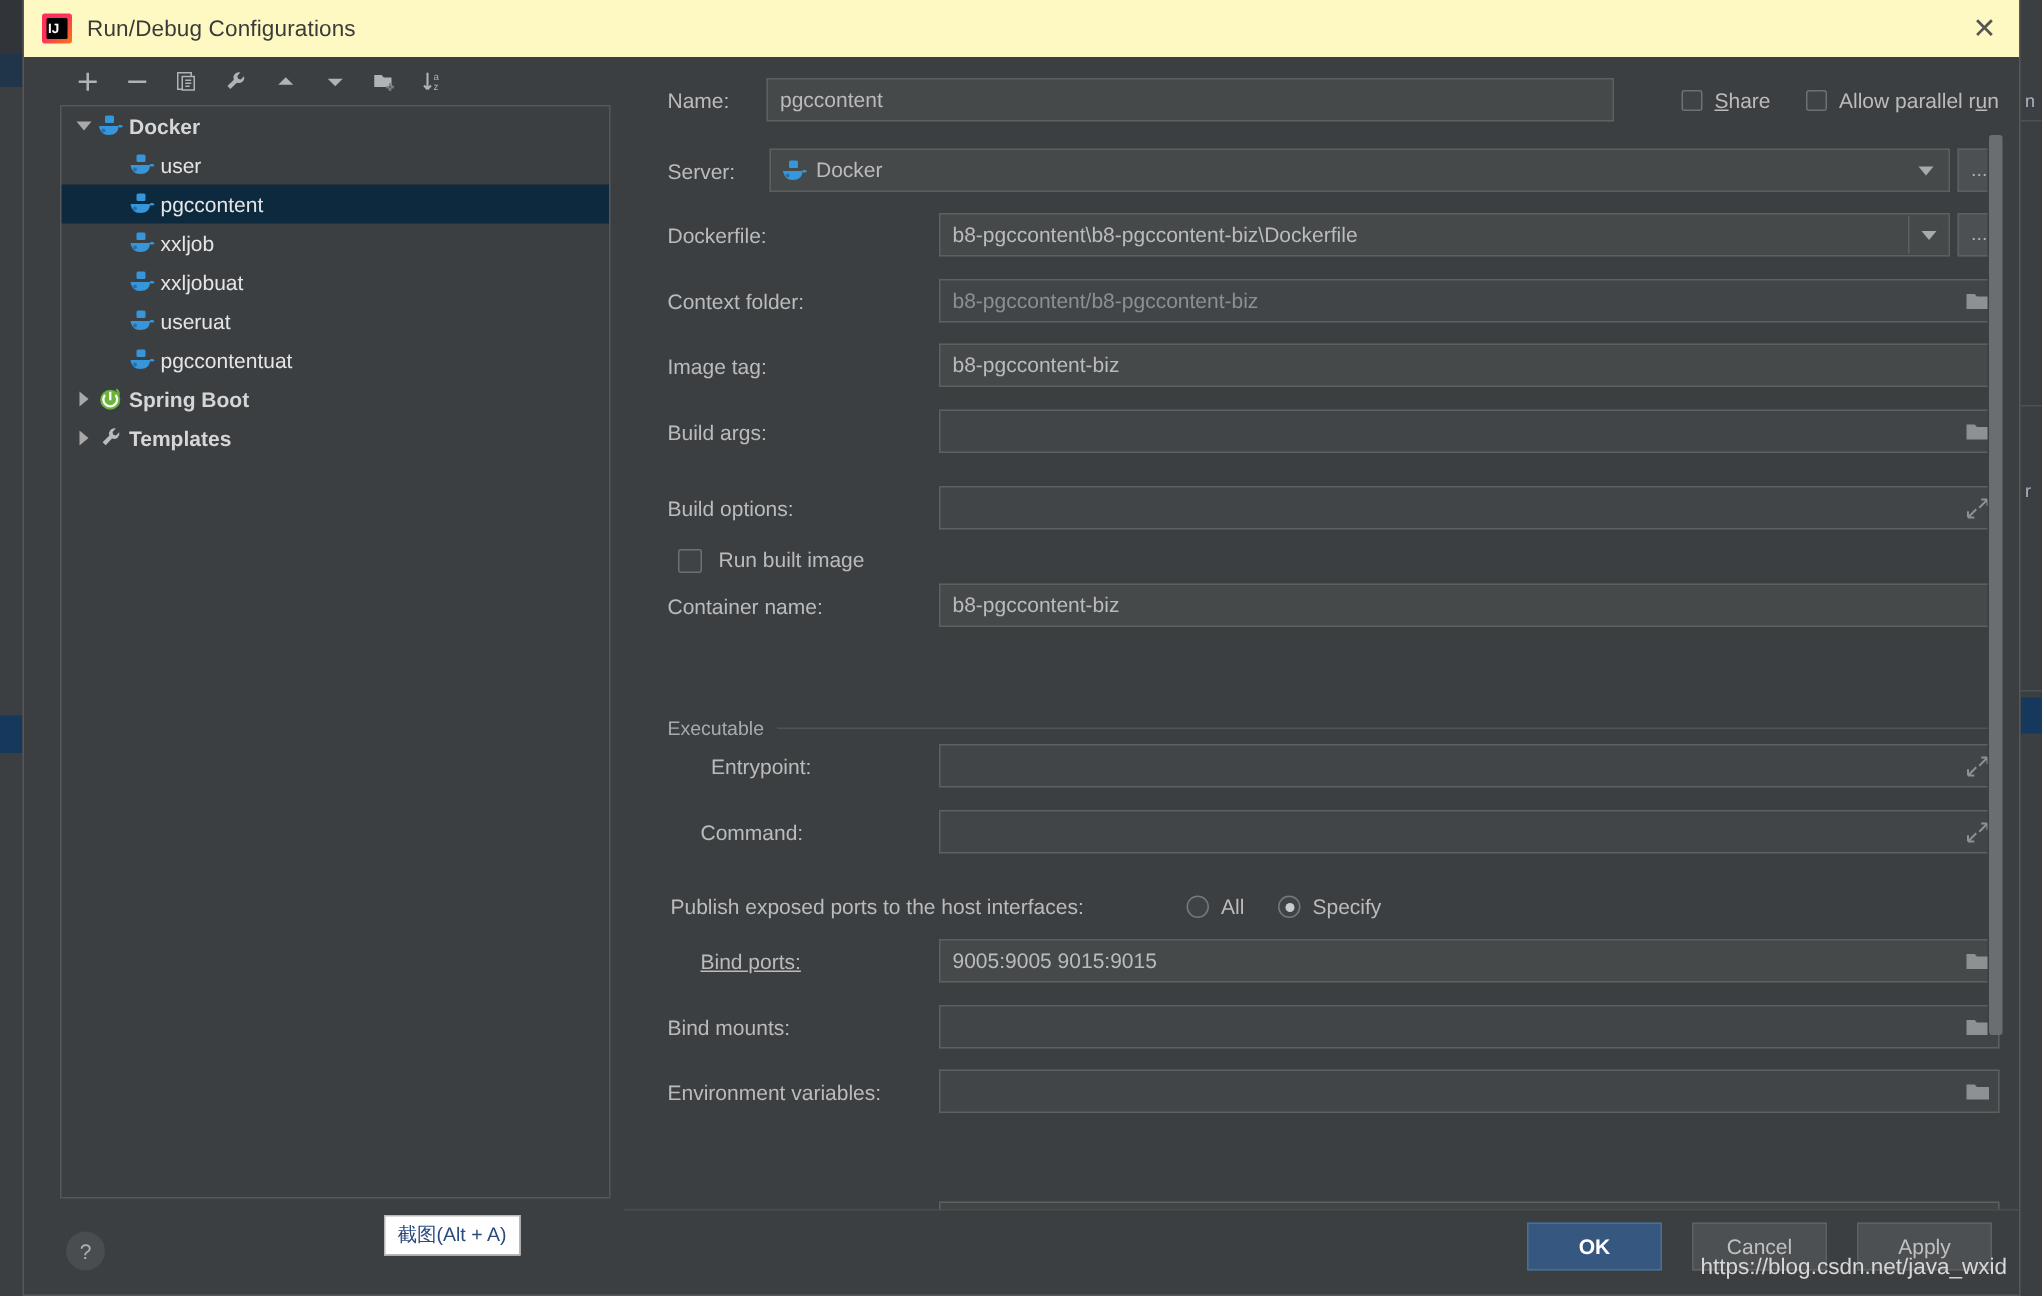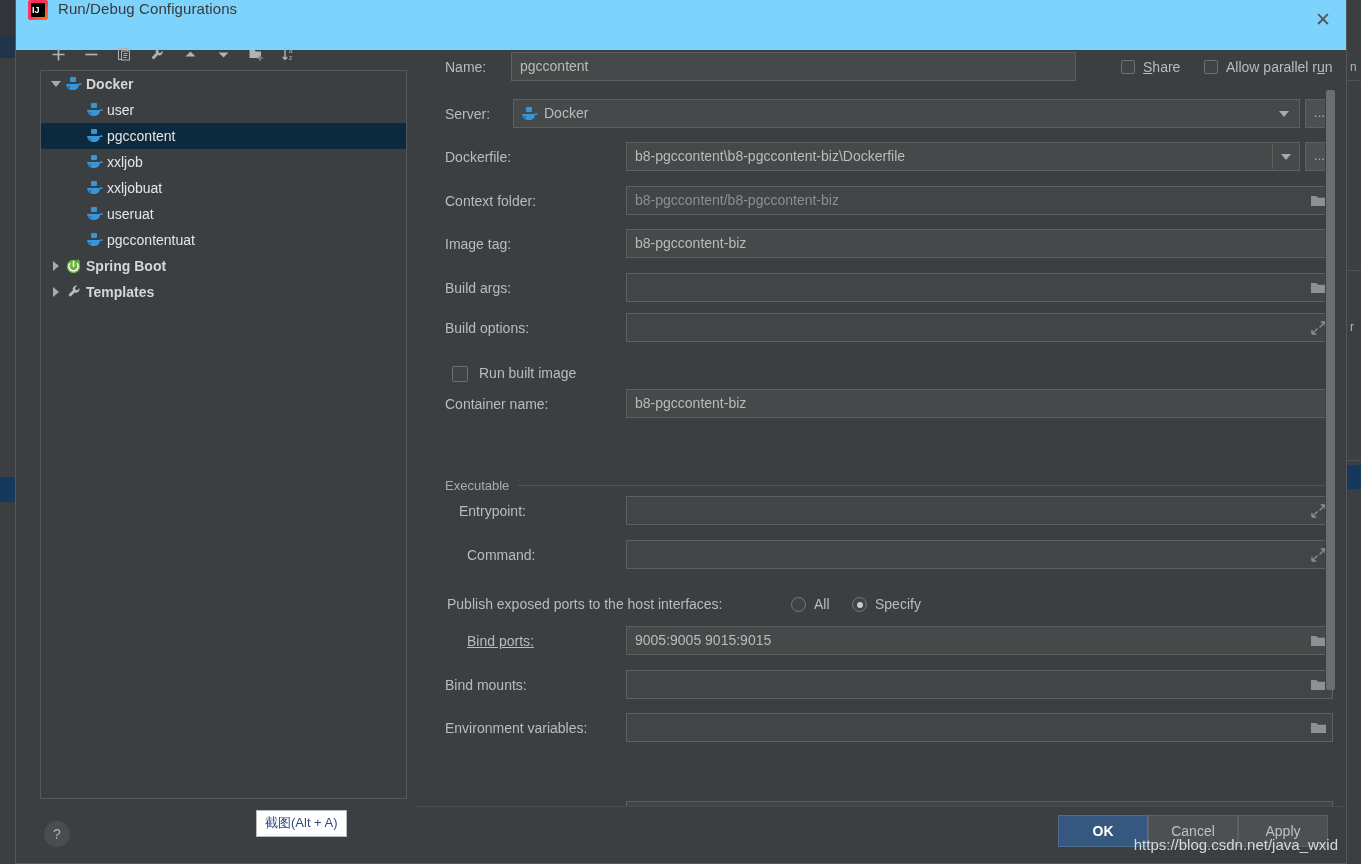--- a/index.html
+++ b/index.html
@@ -29,22 +29,22 @@
     position: absolute;
     left: 15px; top: 0;
     width: 1332px; height: 864px;
     background: #3c3f41;
     border: 1px solid #555759;
     border-top: none;
   }
 
   
   #titlebar {
-    height: 50px; background: #7dd3fc;
-    display: flex; align-items: flex-start;
+    height: 38px; background: #fef9c3;
+    display: flex; align-items: center;
     position: relative;
   }
   #ij-logo {
     width: 20px; height: 20px; margin-left: 12px; margin-right: 10px;
     background: linear-gradient(135deg,#fe315d 0%,#fe315d 45%,#f97a12 100%);
     border-radius: 2px; position: relative; flex: none;
   }
   #ij-logo::after {
     content: ""; position: absolute; left:3px; top:3px; width:14px; height:14px;
     background:#000; border-radius:1px;
@@ -175,21 +175,21 @@
   .sep-line { position:absolute; height:1px; background:#515456; }
 
   
   #vscroll {
     position:absolute; right:10px; top:52px; width:11px; height:600px;
     background:#3c3f41; cursor:pointer;
   }
   #vthumb { position:absolute; left:1px; top:0; width:9px; height:600px; background:#6b6e70; border-radius:2px; }
 
   
-  #btnbar { position:absolute; right:18px; bottom:16px; display:flex; gap:0; }
+  #btnbar { position:absolute; right:18px; bottom:16px; display:flex; gap:20px; }
   .dbtn {
     width:90px; height:32px; border:1px solid #5e6163; background:#4c5052;
     color:#c0c0c0; font-size:14px; cursor:pointer;
     display:flex; align-items:center; justify-content:center;
   }
   .dbtn.primary { background:#365880; border-color:#4c708c; color:#ffffff; font-weight:bold; }
 
   #watermark {
     position:absolute; right:8px; bottom:10px;
     color:#d8d8d8; font-size:15px; white-space:nowrap;
@@ -435,21 +435,21 @@
           <div class="row" style="top:235px;">
             <div class="lbl" style="left:29px;">Build args:</div>
             <div class="fld empty" style="left:210px; width:707px;">
               <span></span>
               <svg class="fld-icon" viewBox="0 0 17 16">
                 <path d="M1 3h5.5l1.4 1.7H16V13H1z" fill="#8e9193"></path>
               </svg>
             </div>
           </div>
 
-          <div class="row" style="top:275px;">
+          <div class="row" style="top:286px;">
             <div class="lbl" style="left:29px;">Build options:</div>
             <div class="fld empty" style="left:210px; width:707px;">
               <span></span>
               <svg class="fld-icon" viewBox="0 0 17 16">
                 <path d="M15 2L9.5 7.5M15 2h-4.2M15 2v4.2M2 14l5.5-5.5M2 14h4.2M2 14v-4.2" stroke="#8e9193" stroke-width="1.3" fill="none"></path>
               </svg>
             </div>
           </div>
 
           <div class="row" style="top:320px;">
@@ -459,21 +459,21 @@
 
           <div class="row" style="top:351px;">
             <div class="lbl" style="left:29px;">Container name:</div>
             <div class="fld" style="left:210px; width:707px;">b8-pgccontent-biz</div>
           </div>
 
           <div class="sep-title" style="left:29px; top:440px;">Executable</div>
           <div class="sep-line" style="left:102px; top:447px; width:815px;"></div>
 
           <div class="row" style="top:458px;">
-            <div class="lbl" style="left:43px;">Entrypoint:</div>
+            <div class="lbl" style="left:58px;">Entrypoint:</div>
             <div class="fld empty" style="left:210px; width:707px;">
               <span></span>
               <svg class="fld-icon" viewBox="0 0 17 16">
                 <path d="M15 2L9.5 7.5M15 2h-4.2M15 2v4.2M2 14l5.5-5.5M2 14h4.2M2 14v-4.2" stroke="#8e9193" stroke-width="1.3" fill="none"></path>
               </svg>
             </div>
           </div>
 
           <div class="row" style="top:502px;">
             <div class="lbl" style="left:51px;">Command:</div>

